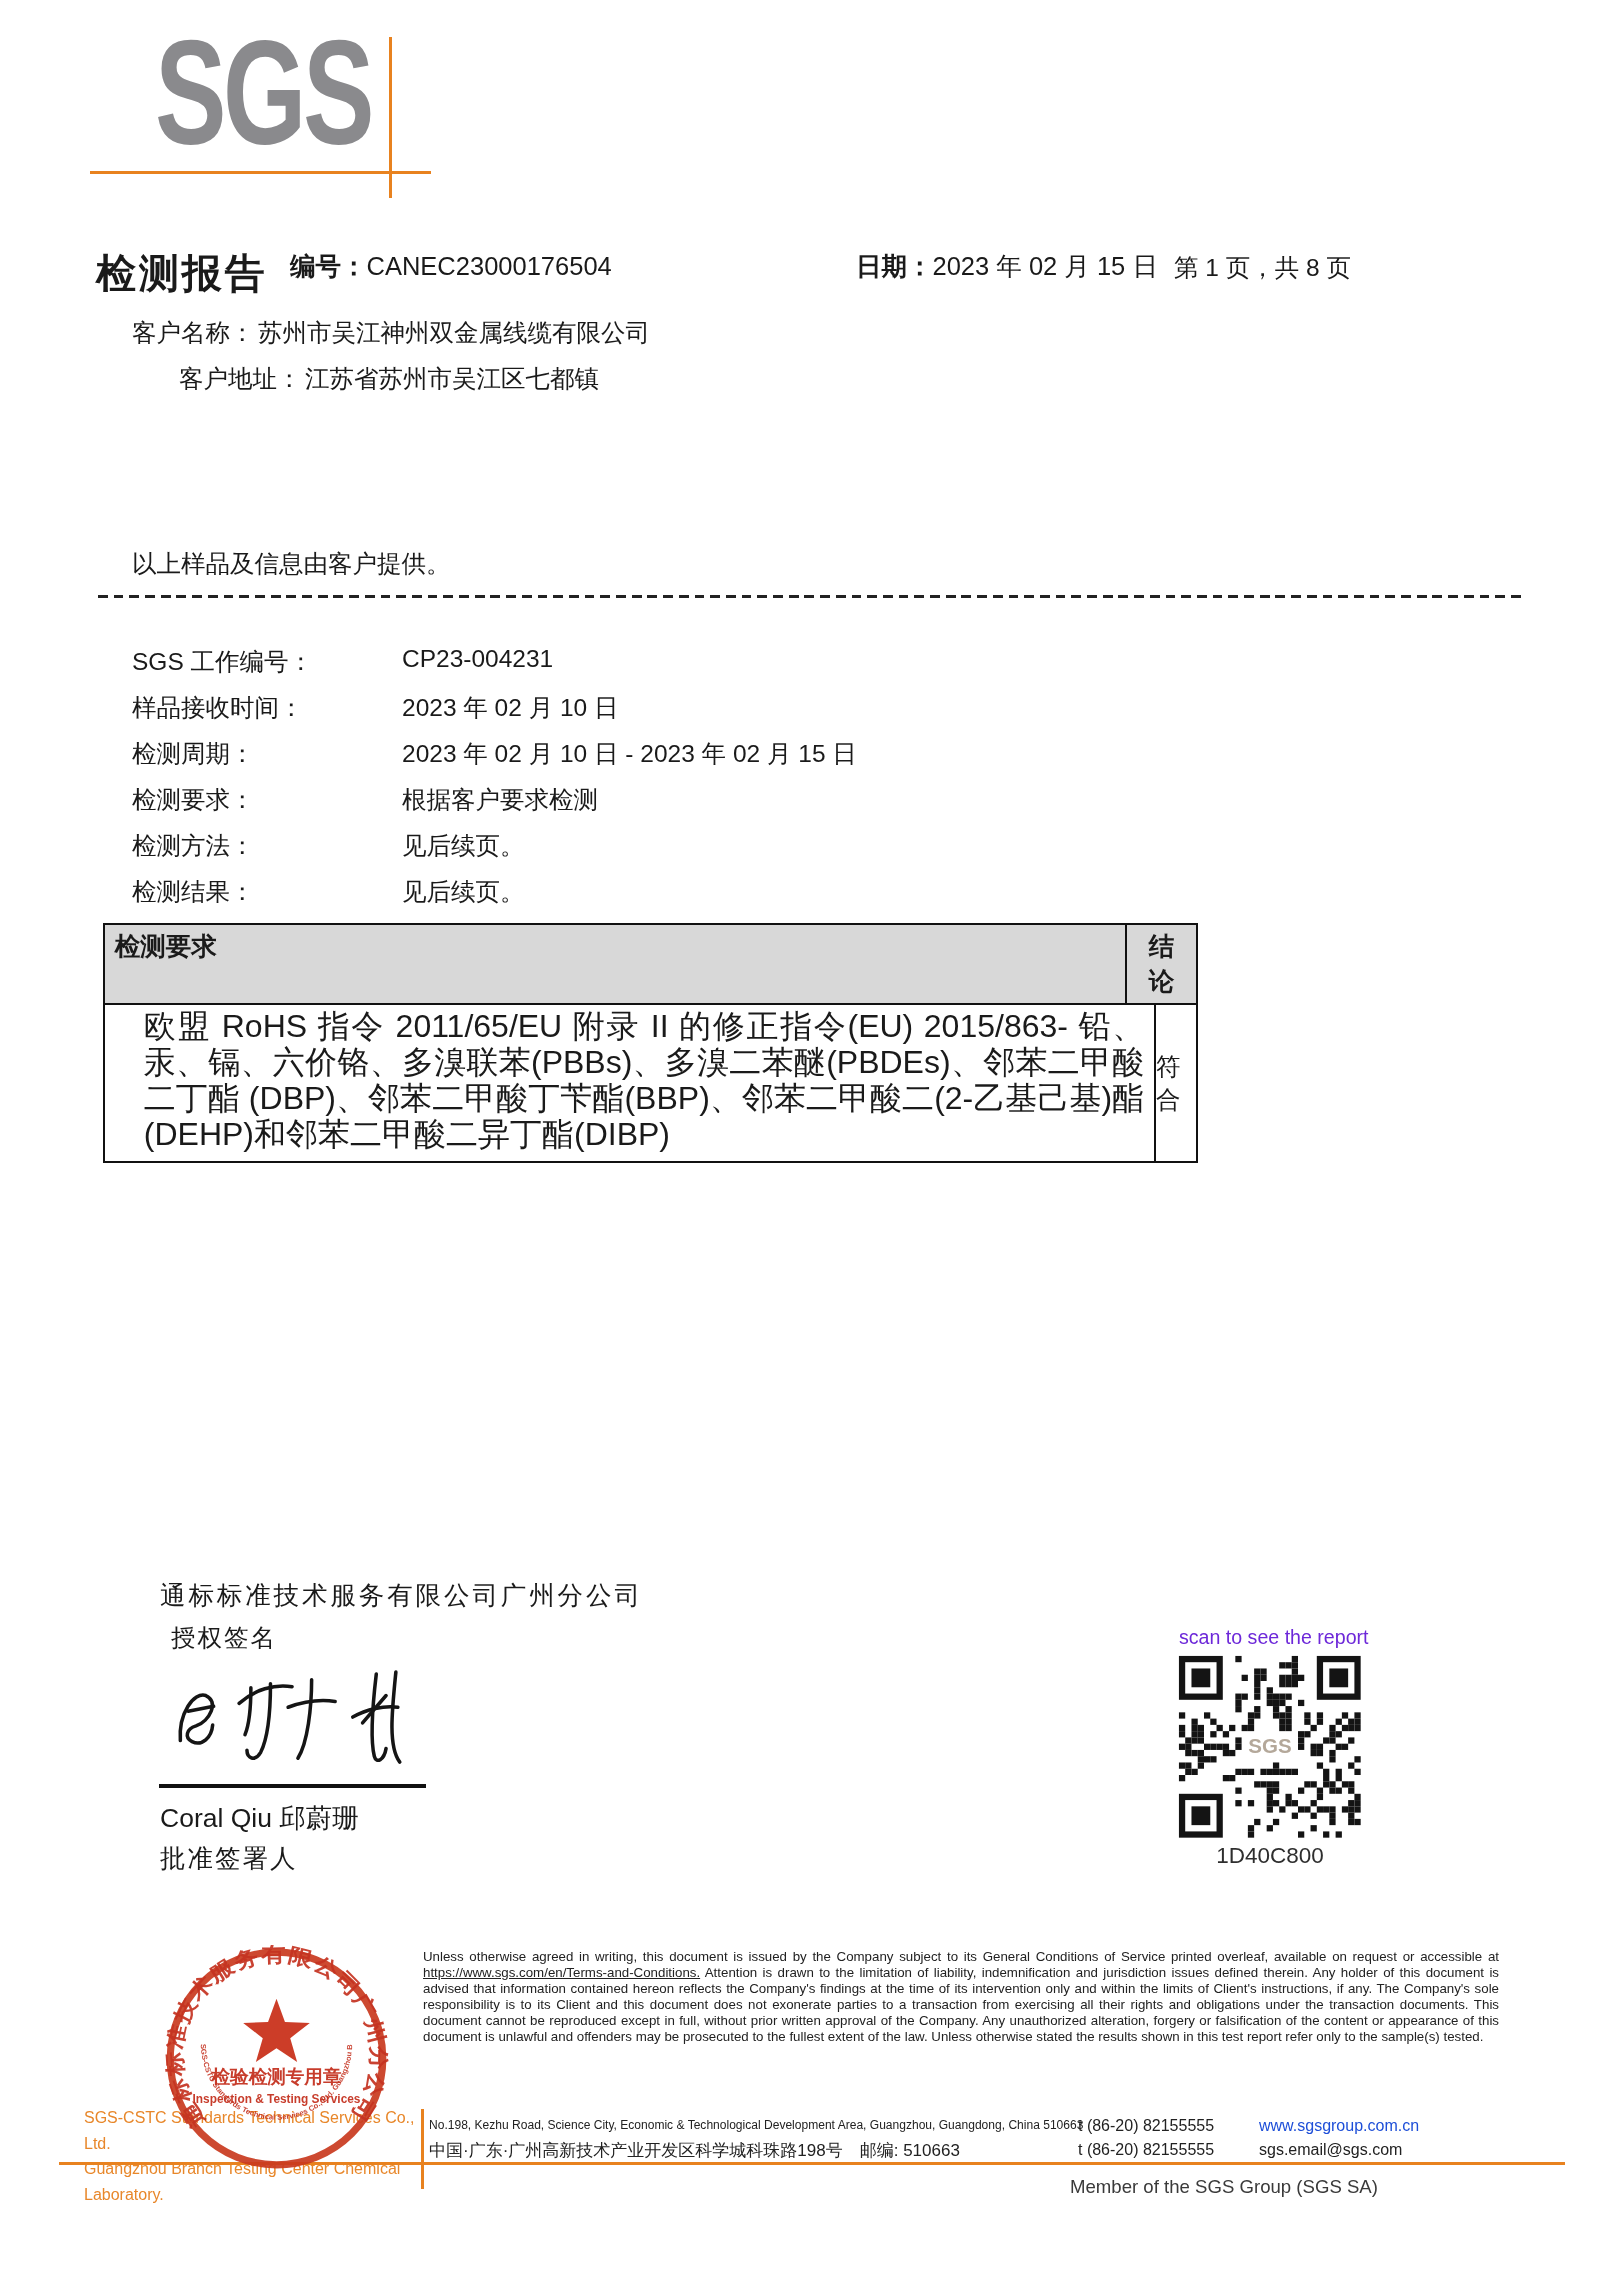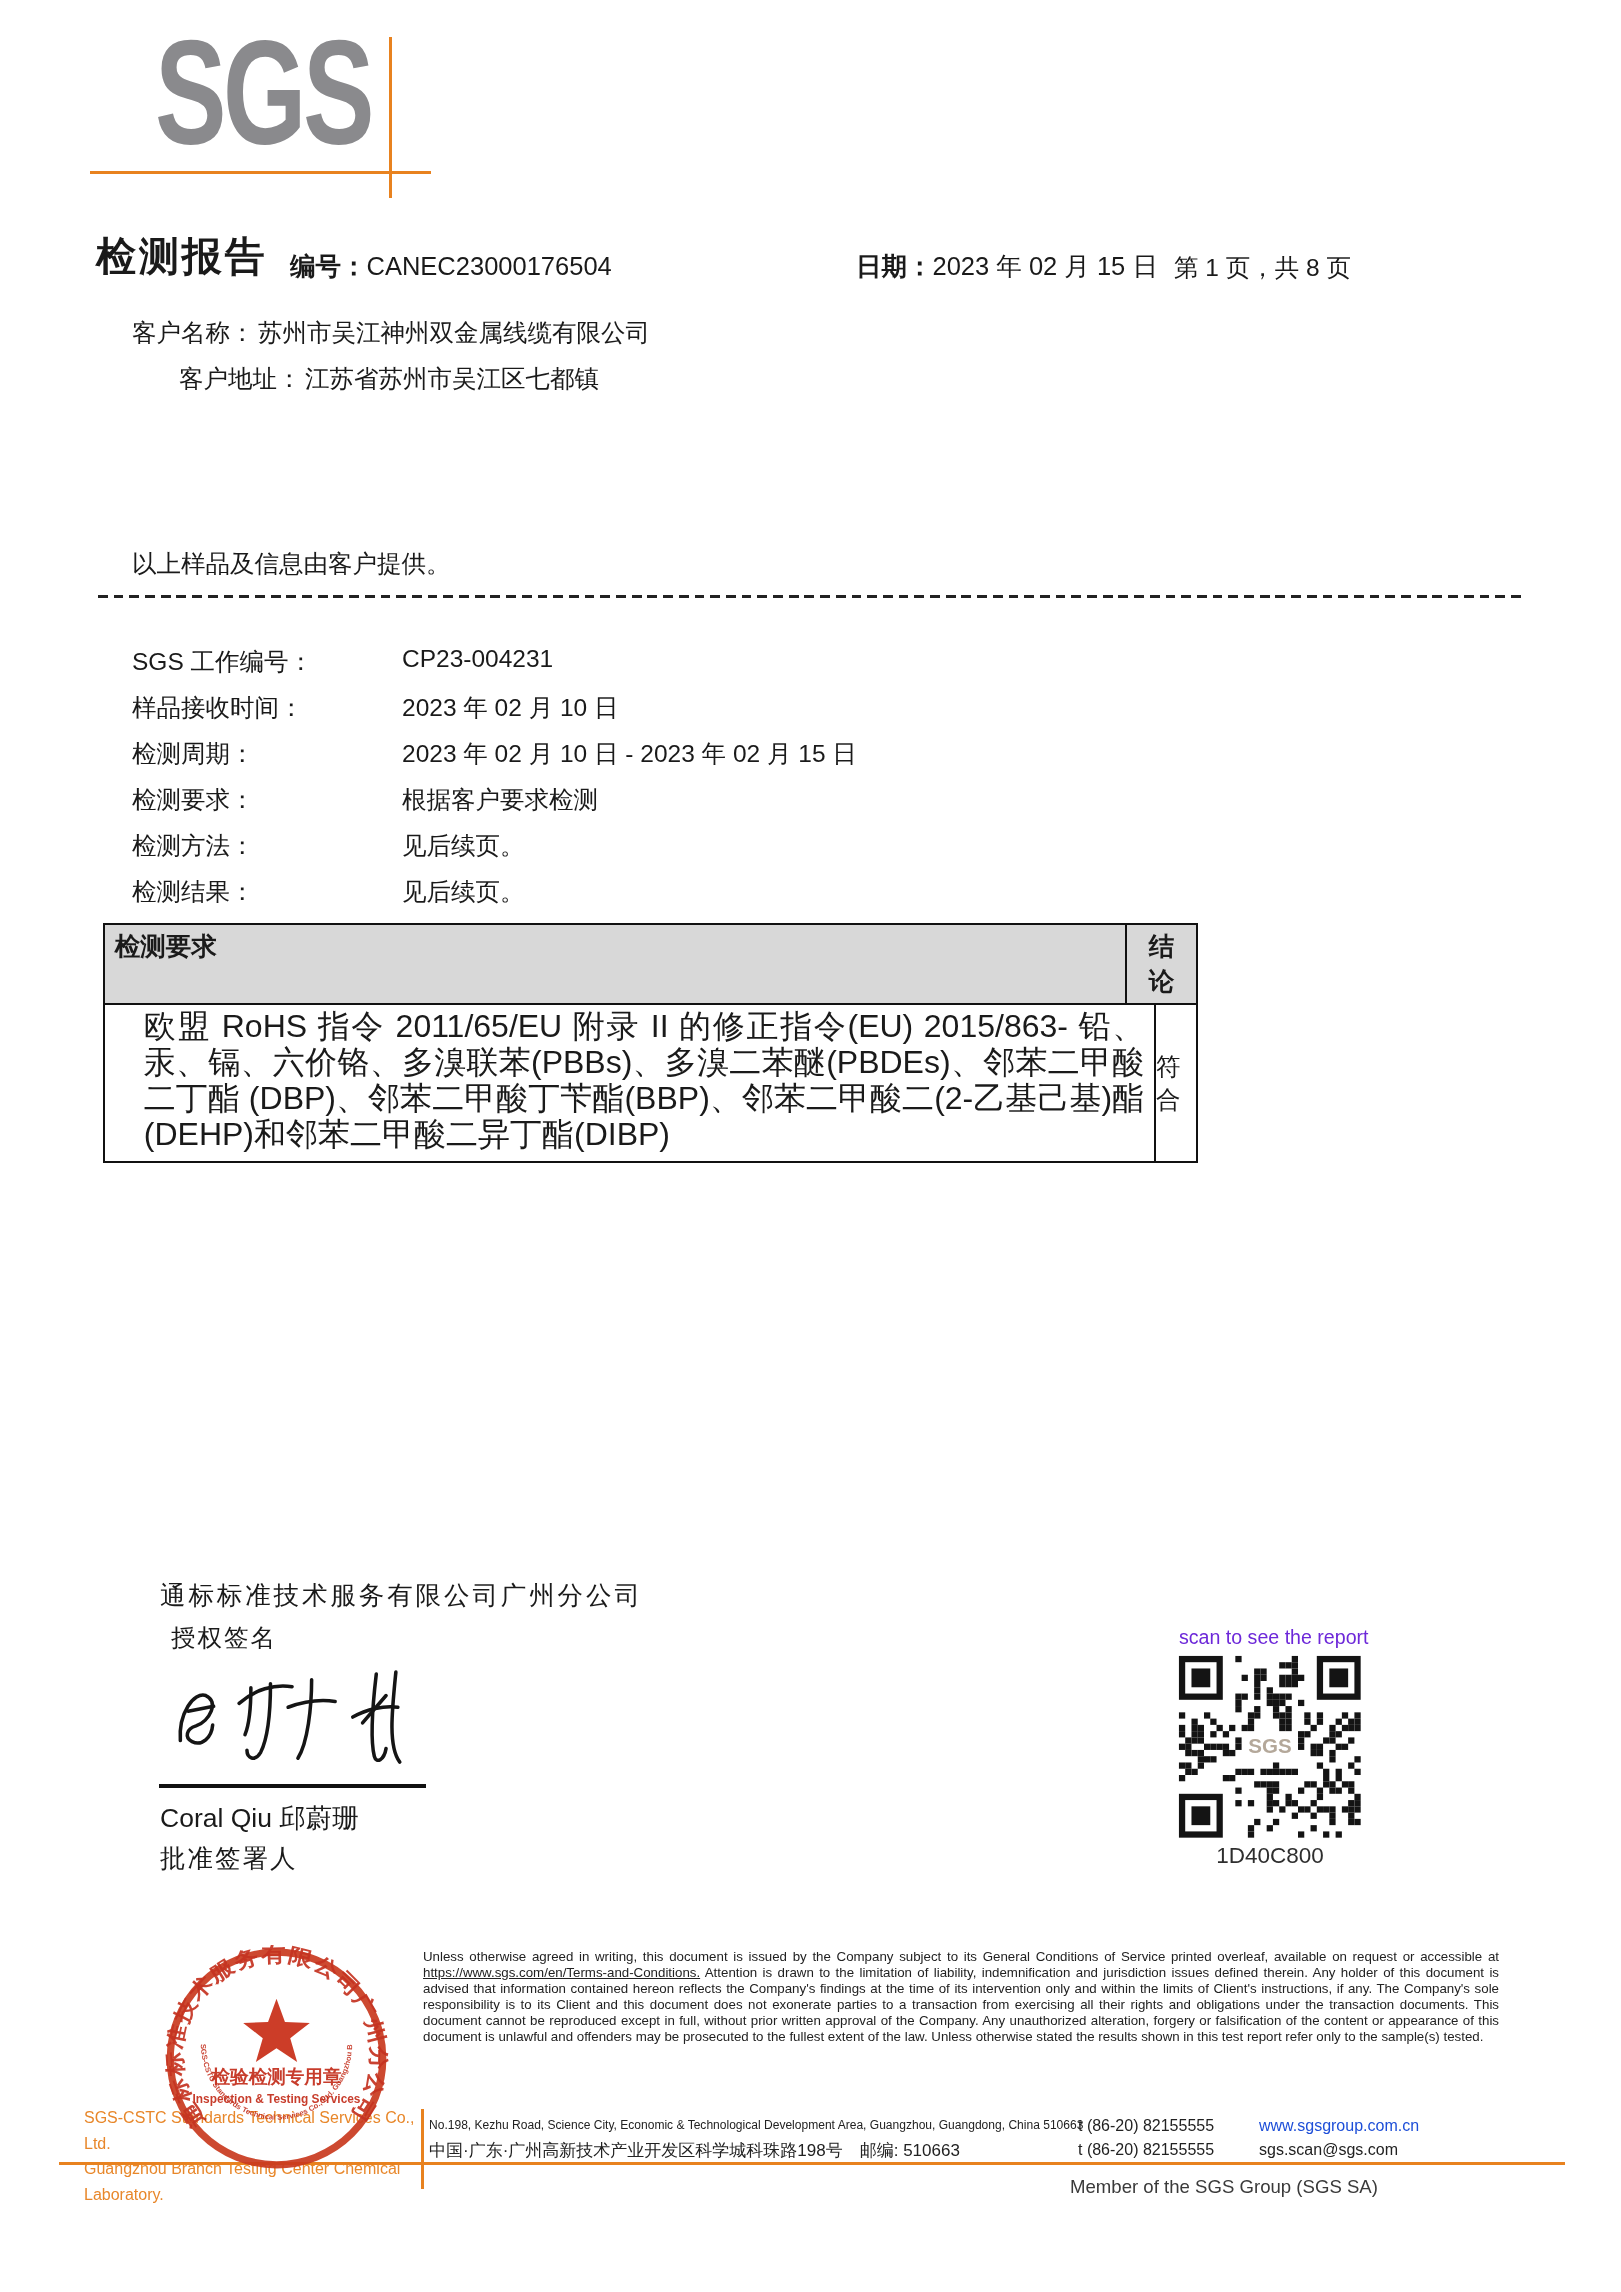--- a/index.html
+++ b/index.html
@@ -7,21 +7,21 @@
         font-family:"Liberation Sans","DejaVu Sans",sans-serif;color:#1a1a1a;overflow:hidden;}
 
   
   .logo-text{position:absolute;left:155px;top:17.6px;font-size:149px;font-weight:bold;
              color:#8a8a8d;letter-spacing:-4.9px;transform:scaleX(.72);transform-origin:left top;
              line-height:1.0;}
   .logo-underline{position:absolute;left:90px;top:171px;width:341px;height:2.9px;background:#e8821f;}
   .logo-vline{position:absolute;left:389px;top:37px;width:2.9px;height:161px;background:#e8821f;}
 
   
-  .doc-title{position:absolute;left:96px;top:229px;font-size:40px;font-weight:bold;letter-spacing:2.9px;font-family:Liberation Mono, monospace;}
+  .doc-title{position:absolute;left:96px;top:246px;font-size:40px;font-weight:bold;letter-spacing:2.9px;font-family:Liberation Mono, monospace;}
   .hdr{position:absolute;font-size:25.5px;}
   .hdr .lbl{font-weight:bold;}
   .hdr-no{left:290px;top:249px;}
   .hdr-date{left:856px;top:249px;}
   .hdr-page{left:1174px;top:251px;font-size:24.5px;}
 
   
   .fr{position:absolute;left:0;top:0;width:100%;height:39px;font-size:24.5px;}
   .fr .lbl{position:absolute;left:132px;white-space:nowrap;}
   .fr .v1{position:absolute;left:258px;white-space:nowrap;}
@@ -402,18 +402,18 @@
   </svg>
 
   <div class="disclaimer"><span>Unless otherwise agreed in writing, this document is issued by the Company subject to its General Conditions of Service printed overleaf, available on request or accessible at </span><span class="link">https://www.sgs.com/en/Terms-and-Conditions.</span><span> Attention is drawn to the limitation of liability, indemnification and jurisdiction issues defined therein. Any holder of this document is advised that information contained hereon reflects the Company's findings at the time of its intervention only and within the limits of Client's instructions, if any. The Company's sole responsibility is to its Client and this document does not exonerate parties to a transaction from exercising all their rights and obligations under the transaction documents. This document cannot be reproduced except in full, without prior written approval of the Company. Any unauthorized alteration, forgery or falsification of the content or appearance of this document is unlawful and offenders may be prosecuted to the fullest extent of the law. Unless otherwise stated the results shown in this test report refer only to the sample(s) tested.</span></div>
 
   <div class="footer-vline"></div>
   <div class="addr-en">No.198, Kezhu Road, Science City, Economic &amp; Technological Development Area, Guangzhou, Guangdong, China 510663</div>
   <div class="addr-cn">中国·广东·广州高新技术产业开发区科学城科珠路198号　邮编: 510663</div>
   <div class="tel1">t (86-20) 82155555</div>
   <div class="web1">www.sgsgroup.com.cn</div>
   <div class="tel2">t (86-20) 82155555</div>
-  <div class="email1">sgs.scan@sgs.com</div>
+  <div class="email1">sgs.email@sgs.com</div>
   <div class="footer-rule"></div>
   <div class="member">Member of the SGS Group (SGS SA)</div>
 
 </div>
 
 
 </body></html>

